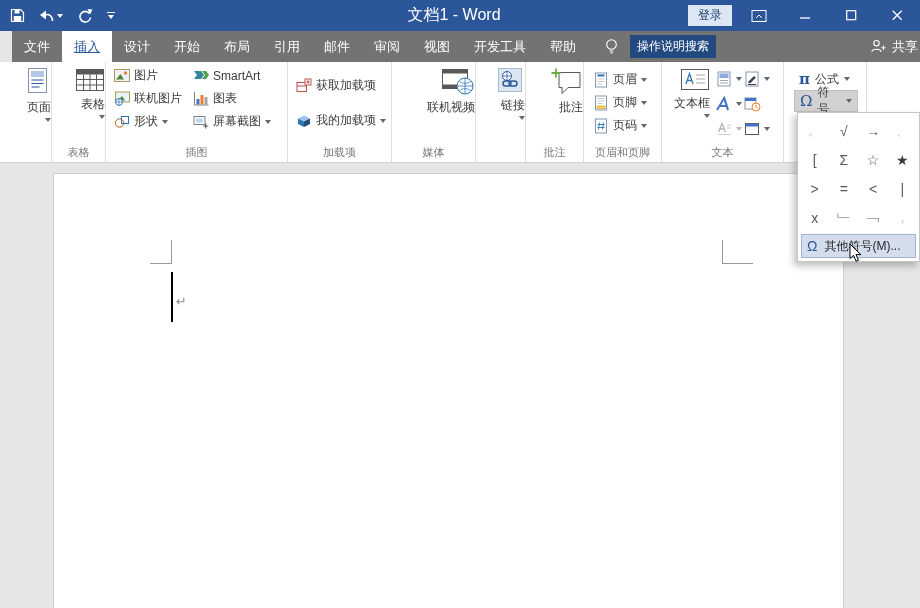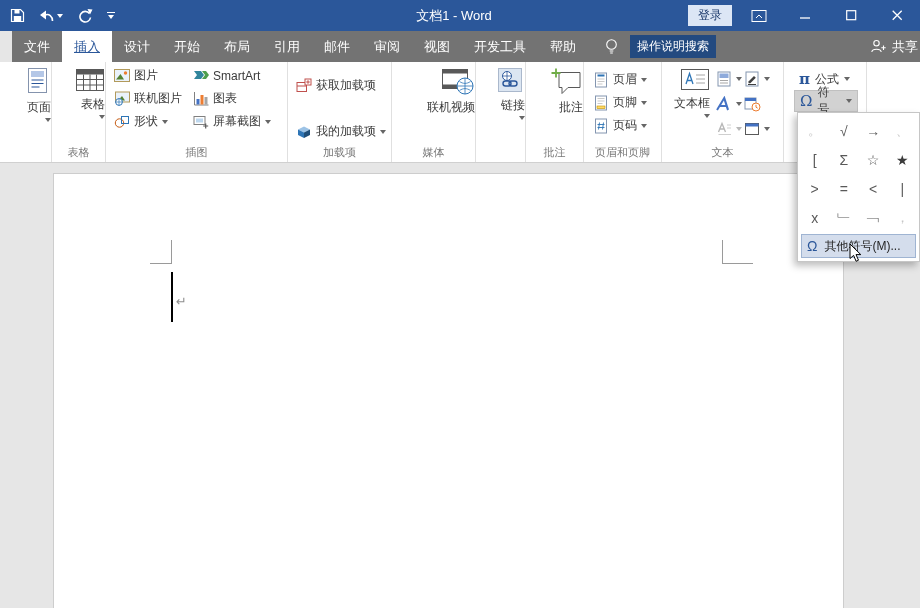--- a/index.html
+++ b/index.html
@@ -8,21 +8,21 @@
   body { position:relative; background:#e6e6e6; }
 
   
   .titlebar { position:absolute; left:0; top:0; width:920px; height:31px;
     background:#2b579a; color:#fff; }
   .qat { position:absolute; left:10px; top:0; height:31px; display:flex;
     align-items:center; gap:14px; }
   .qat .qbtn { display:flex; align-items:center; gap:2px; cursor:default; }
   .title-center { position:absolute; left:0; right:12px; top:0; height:31px;
     display:flex; align-items:center; justify-content:center;
-    font-size:13px; color:#fff; pointer-events:none; }
+    font-size:16px; color:#fff; pointer-events:none; }
   .signin { position:absolute; right:188px; top:5px; height:21px;
     background:#dce6f5; color:#1e3c6e; font-size:12px; padding:0 10px;
     display:flex; align-items:center; }
   .winbtns { position:absolute; right:0; top:0; height:31px; display:flex; }
   .winbtn { width:46px; height:31px; display:flex; align-items:center;
     justify-content:center; color:#fff; font-size:13px; }
 
   
   .tabrow { position:absolute; left:12px; top:31px; width:920px; height:31px;
     background:#737373; display:flex; align-items:stretch; color:#fff;
@@ -270,21 +270,21 @@
           </svg>
           <span>屏幕截图</span>
           <span class="dd"></span>
         </div>
       </div>
     </div>
     <div class="rg-label">插图</div>
   </div>
 
   <div class="rgroup" style="width:104px">
-    <div class="rg-content" style="flex-direction:column; padding:12px 0 0 8px; gap:23px">
+    <div class="rg-content" style="flex-direction:column; padding:12px 0 0 8px; gap:12px">
       <div class="smallbtn">
         <svg width="16" height="15">
           <rect x="1" y="4.5" width="9.5" height="9" fill="none" stroke="#c0504d"></rect>
           <path d="M1 8h9.5" stroke="#c0504d"></path>
           <rect x="9" y="1" width="6" height="6" fill="#fff" stroke="#c0504d"></rect>
           <path d="M12 2.2v3.6M10.2 4h3.6" stroke="#c0504d"></path>
         </svg>
         <span>获取加载项</span>
       </div>
       <div class="smallbtn">

